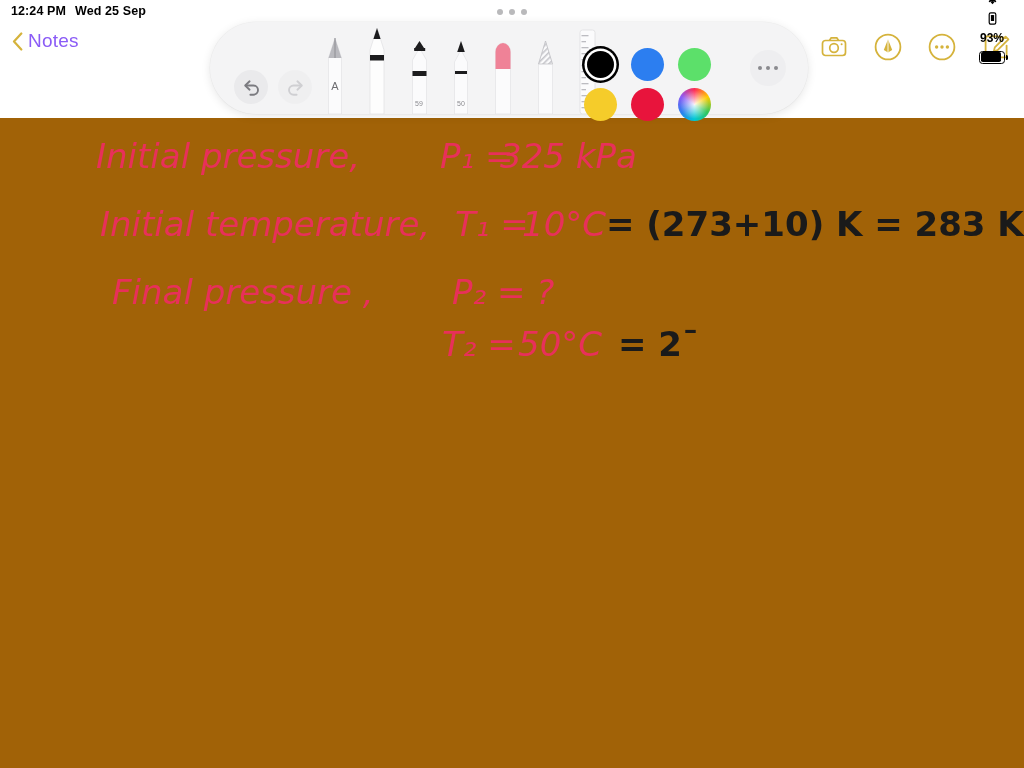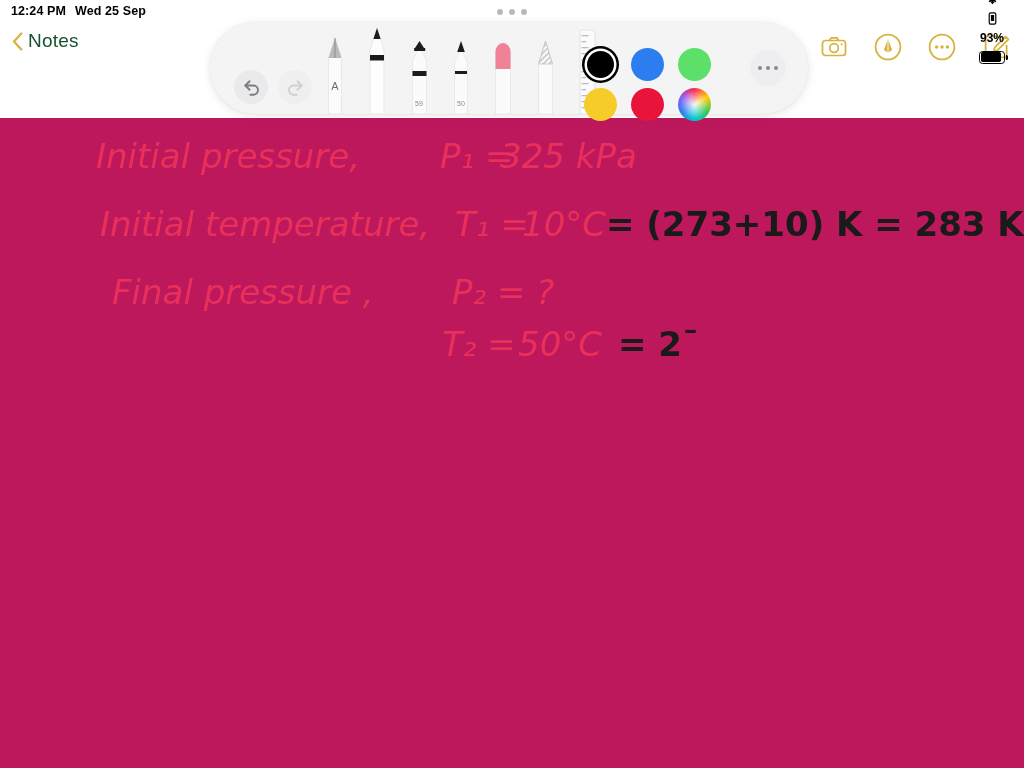--- a/index.html
+++ b/index.html
@@ -52,21 +52,21 @@
 
   
   .navbar {
     position: absolute; top: 22px; left: 0; width: 1024px; height: 52px; z-index: 30;
   }
   .back-btn {
     position: absolute; left: 12px; top: 8px;
     display: flex; align-items: center; gap: 5px; cursor: pointer;
   }
   .chev { width: 11px; height: 19px; }
-  .back-label { font-size: 19px; color: #14532d; letter-spacing: .2px; }
+  .back-label { font-size: 19px; color: #8b5cf6; letter-spacing: .2px; }
 
   .nav-actions {
     position: absolute; right: 14px; top: 11px;
     display: flex; align-items: center; gap: 26px;
   }
   .nav-ico { width: 28px; height: 28px; cursor: pointer; display: block; }
 
   
   .drag-handle {
     position: absolute; left: 497px; top: 7px; width: 30px; height: 9px;
@@ -126,21 +126,21 @@
   .tb-more {
     position: absolute; right: 22px; top: 28px;
     width: 36px; height: 36px; border-radius: 50%; background: #eeeef0;
     display: flex; align-items: center; justify-content: center; gap: 3.5px; cursor: pointer;
   }
   .tb-more i { width: 4.5px; height: 4.5px; border-radius: 50%; background: #8a8a8e; display: block; }
 
   
   .canvas {
     position: absolute; left: 0; top: 118px; width: 1024px; height: 650px;
-    background: #be185d;
+    background: #a16207;
   }
   .ink { position: absolute; left: 0; top: 0; width: 1024px; height: 650px; }
   .ink text { font-family: "DejaVu Sans", sans-serif; }
 </style>
 </head>
 <body>
 
 <div id="app">
 
   <div class="statusbar">

